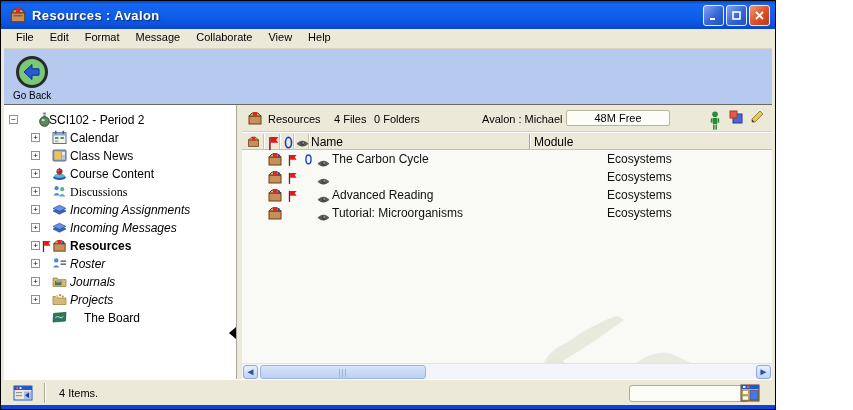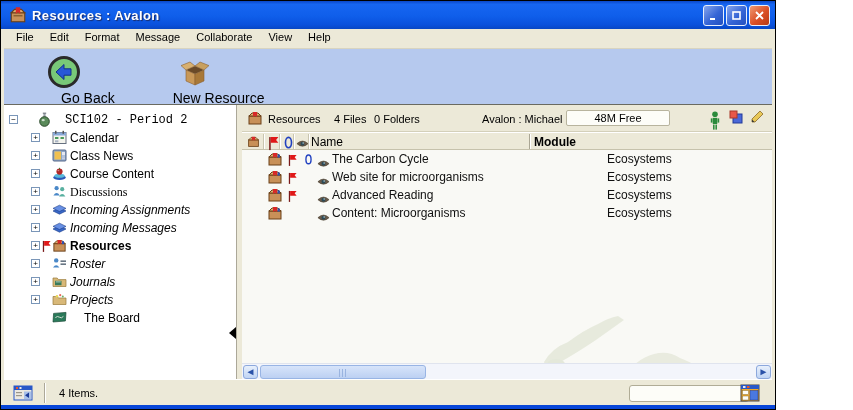--- a/index.html
+++ b/index.html
@@ -44,21 +44,21 @@
   .menu-item { font-size:11px; color:#000; padding:2px 8px; }
 
   
   .toolbar {
     position:absolute; left:3px; right:3px; top:48px; height:56px;
     background:#b6c9ee; border-bottom:1px solid #6a6a60;
     display:flex; align-items:flex-start; padding:4px 2px 0 4px; z-index:40;
   }
   .tool-btn { display:flex; flex-direction:column; align-items:center; padding:2px 5px; }
   .tool-btn .tool-icon { width:34px; height:34px; }
-  .tool-btn .tool-label { font-size:14px; color:#000; margin-top:1px; white-space:nowrap;margin-left:48px; }
+  .tool-btn .tool-label { font-size:10px; color:#000; margin-top:1px; white-space:nowrap; }
   .tool-btn.disabled .tool-label { color:#9aa8c6; }
 
   
   .tree-panel {
     position:absolute; left:3px; top:104px; width:233px; height:274px;
     background:#fff; border-right:1px solid #aca899; overflow:hidden; z-index:30;
   }
   .tree-row { position:relative; height:18px; }
   .tree-row .expander {
     position:absolute; top:4px; width:9px; height:9px; background:#fff;
@@ -200,43 +200,33 @@
     </div>
 
   <div class="toolbar">
       <div class="tool-btn">
         <span class="tool-icon"><svg viewBox="0 0 34 34">
             <circle cx="17" cy="17" r="14.5" fill="#78c878" stroke="#2a2a2a" stroke-width="3"></circle>
             <path d="M24 13.8 L17 13.8 L17 9.5 L9 17 L17 24.5 L17 20.2 L24 20.2 Z" fill="#2858d8" stroke="#103088" stroke-width="1"></path>
           </svg></span>
         <span class="tool-label">Go Back</span>
       </div>
-      <div class="tool-btn">
-        <span class="tool-icon"><svg viewBox="0 0 34 34">
-            <path d="M8 15 L17 11 L26 15 L17 19 Z" fill="#6a4a28"></path>
-            <path d="M8 15 L8 26 L17 30 L17 19 Z" fill="#c89858" stroke="#8a6030" stroke-width=".6"></path>
-            <path d="M26 15 L26 26 L17 30 L17 19 Z" fill="#a87838" stroke="#8a6030" stroke-width=".6"></path>
-            <path d="M8 15 L3 10.6 L12 7 L17 11 Z" fill="#d8b070" stroke="#8a6030" stroke-width=".6"></path>
-            <path d="M26 15 L31 10.6 L22 7 L17 11 Z" fill="#c8a060" stroke="#8a6030" stroke-width=".6"></path>
-          </svg></span>
-        <span class="tool-label">New Resource</span>
-      </div>
     </div>
 
   <div class="tree-panel">
     <div style="padding-top:6px;">
         <div class="tree-row">
           <span class="expander" style="left: 5px;">−</span>
           <span class="t-icon" style="left: 33px;"><svg viewBox="0 0 15 15">
               <rect x="6.4" y="1" width="2.2" height="4" fill="#9aa0a8"></rect>
               <rect x="5.8" y="0.6" width="3.4" height="1.2" fill="#7a8088"></rect>
               <circle cx="7.5" cy="9.5" r="4.8" fill="#5a8a5a" stroke="#2a4a2a"></circle>
               <ellipse cx="6.2" cy="8.2" rx="1.6" ry="1.1" fill="#cfe0cf"></ellipse>
             </svg></span>
-          <span class="t-label" style="left: 61px; font-family: Liberation Mono, monospace;">SCI102 - Period 2</span>
+          <span class="t-label" style="left: 45px;">SCI102 - Period 2</span>
         </div>
         <div class="tree-row">
           <span class="expander" style="left: 27px;">+</span>
           <span class="t-icon" style="left: 48px;"><svg viewBox="0 0 15 15">
               <rect x="1" y="2.5" width="13" height="11" fill="#f4f4ee" stroke="#667080"></rect>
               <rect x="1" y="2.5" width="13" height="3" fill="#88a8d8"></rect>
               <rect x="3" y="0.8" width="1.5" height="3" fill="#555"></rect>
               <rect x="10.5" y="0.8" width="1.5" height="3" fill="#555"></rect>
               <rect x="3" y="7" width="3.4" height="2" fill="#4a9a5a"></rect>
               <rect x="8.5" y="7" width="3.4" height="2" fill="#4a9a5a"></rect>
@@ -412,21 +402,21 @@
       <span class="c-icon" style="left:54px;top:4px;">
         <svg viewBox="0 0 14 10">
             <path d="M1 5 Q7 -0.5 13 5 Q7 10.5 1 5 Z" fill="#6a5a4a" stroke="#3a3020" stroke-width=".6"></path>
             <circle cx="7" cy="5" r="2.1" fill="#2a4a58"></circle>
             <circle cx="7.7" cy="4.3" r=".7" fill="#d8e8e8"></circle>
           </svg>
       </span>
       <span class="c-sep" style="left:66px;"></span>
       <span class="c-label" style="left:69px;">Name</span>
       <span class="c-sep" style="left:287px;background:#aaa694;"></span>
-      <span class="c-label" style="left:292px;font-weight:bold;">Module</span>
+      <span class="c-label" style="left:292px;">Module</span>
     </div>
 
     <div class="file-list">
       <div class="file-row">
           <span class="f-pkg"><svg viewBox="0 0 16 16">
               <rect x="2" y="6" width="12" height="8" fill="#c89058" stroke="#6a4018"></rect>
               <path d="M2 6 L5 3 L11 3 L14 6 Z" fill="#e0b070" stroke="#6a4018"></path>
               <path d="M6 2 L6 7 L8 5.4 L10 7 L10 2 Z" fill="#d82828"></path>
               <rect x="10.6" y="3.4" width="2.2" height="3.2" fill="#3050b0"></rect>
             </svg></span>
@@ -454,21 +444,20 @@
             </svg></span>
           <span class="f-flag"><svg viewBox="0 0 12 14">
               <rect x="2" y="1" width="1.4" height="12" fill="#7a1a1a"></rect>
               <path d="M3.4 1 L10.5 1 L8.4 3.6 L10.5 6.2 L3.4 6.2 Z" fill="#e01818"></path>
             </svg></span>
           <span class="f-eye"><svg viewBox="0 0 14 10">
               <path d="M1 5 Q7 -0.5 13 5 Q7 10.5 1 5 Z" fill="#6a5a4a" stroke="#3a3020" stroke-width=".6"></path>
               <circle cx="7" cy="5" r="2.1" fill="#2a4a58"></circle>
               <circle cx="7.7" cy="4.3" r=".7" fill="#d8e8e8"></circle>
             </svg></span>
-          <span class="f-name">Web site for microorganisms</span>
           <span class="f-module">Ecosystems</span>
         </div>
         <div class="file-row">
           <span class="f-pkg"><svg viewBox="0 0 16 16">
               <rect x="2" y="6" width="12" height="8" fill="#c89058" stroke="#6a4018"></rect>
               <path d="M2 6 L5 3 L11 3 L14 6 Z" fill="#e0b070" stroke="#6a4018"></path>
               <path d="M6 2 L6 7 L8 5.4 L10 7 L10 2 Z" fill="#d82828"></path>
               <rect x="10.6" y="3.4" width="2.2" height="3.2" fill="#3050b0"></rect>
             </svg></span>
           <span class="f-flag"><svg viewBox="0 0 12 14">
@@ -488,21 +477,21 @@
               <rect x="2" y="6" width="12" height="8" fill="#c89058" stroke="#6a4018"></rect>
               <path d="M2 6 L5 3 L11 3 L14 6 Z" fill="#e0b070" stroke="#6a4018"></path>
               <path d="M6 2 L6 7 L8 5.4 L10 7 L10 2 Z" fill="#d82828"></path>
               <rect x="10.6" y="3.4" width="2.2" height="3.2" fill="#3050b0"></rect>
             </svg></span>
           <span class="f-eye"><svg viewBox="0 0 14 10">
               <path d="M1 5 Q7 -0.5 13 5 Q7 10.5 1 5 Z" fill="#6a5a4a" stroke="#3a3020" stroke-width=".6"></path>
               <circle cx="7" cy="5" r="2.1" fill="#2a4a58"></circle>
               <circle cx="7.7" cy="4.3" r=".7" fill="#d8e8e8"></circle>
             </svg></span>
-          <span class="f-name">Content: Microorganisms</span>
+          <span class="f-name">Tutorial: Microorganisms</span>
           <span class="f-module">Ecosystems</span>
         </div>
         <svg class="watermark" viewBox="0 0 240 112">
         <path d="M10 62 Q18 48 34 42 Q50 30 64 24 Q74 18 84 16 L90 20 Q76 30 62 40 Q44 52 30 60 Q18 68 12 70 Z" fill="#e2e6d6"></path>
         <ellipse cx="22" cy="64" rx="9" ry="5" fill="#dde3d2"></ellipse>
         <path d="M58 104 Q70 84 92 74 Q104 58 120 54 Q134 50 146 58 Q162 64 174 74 Q188 84 196 104 Z" fill="#e4e7d8"></path>
         <path d="M92 100 Q104 78 122 72 Q136 68 148 78 Q158 86 164 100 Z" fill="#d8dfd0"></path>
         <rect x="58" y="102" width="140" height="6" fill="#dde2d4"></rect>
       </svg>
     </div>

